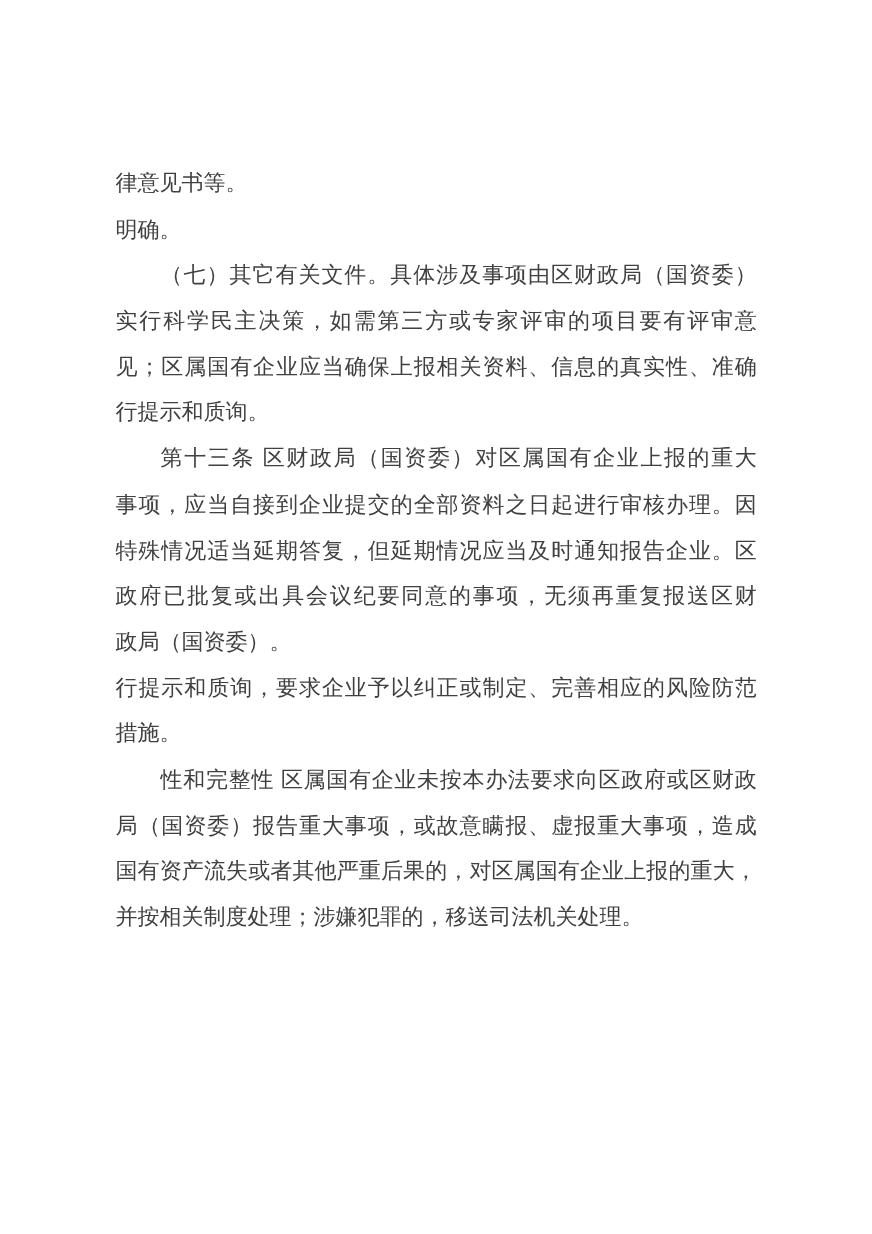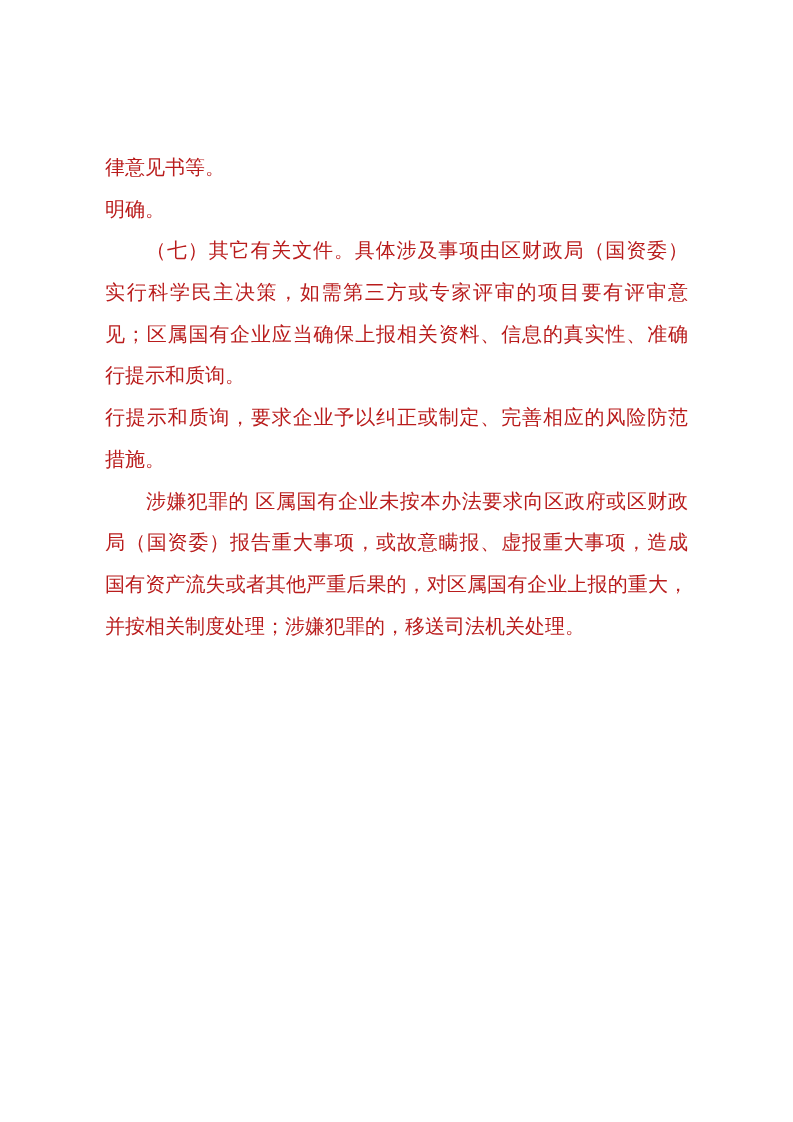--- a/index.html
+++ b/index.html
@@ -19,21 +19,21 @@
     background: #ffffff;
     overflow: hidden;
   }
   .text-block {
     position: absolute;
     left: 105px;
     top: 147px;
     width: 583px;
     font-family: "Liberation Sans", sans-serif;
     font-size: 20px;
-    color: #b91c1c;
+    color: #404040;
   }
   .paragraph {
     margin: 0;
     padding: 0;
   }
   .line {
     height: 41.7px;
     line-height: 41.7px;
     text-align: justify;
     text-align-last: justify;
@@ -58,23 +58,30 @@
       <div class="paragraph">
         <div class="line para-last">明确。</div>
         <div class="line indent">（七）其它有关文件。具体涉及事项由区财政局（国资委）</div>
       </div>
       <div class="paragraph">
         <div class="line">实行科学民主决策，如需第三方或专家评审的项目要有评审意</div>
         <div class="line">见；区属国有企业应当确保上报相关资料、信息的真实性、准确</div>
         <div class="line para-last">行提示和质询。</div>
       </div>
       <div class="paragraph">
+        <div class="line indent">第十三条 区财政局（国资委）对区属国有企业上报的重大</div>
+        <div class="line">事项，应当自接到企业提交的全部资料之日起进行审核办理。因</div>
+        <div class="line">特殊情况适当延期答复，但延期情况应当及时通知报告企业。区</div>
+        <div class="line">政府已批复或出具会议纪要同意的事项，无须再重复报送区财</div>
+        <div class="line para-last">政局（国资委）。</div>
+      </div>
+      <div class="paragraph">
         <div class="line">行提示和质询，要求企业予以纠正或制定、完善相应的风险防范</div>
         <div class="line para-last">措施。</div>
       </div>
       <div class="paragraph">
-        <div class="line indent">涉嫌犯罪的 区属国有企业未按本办法要求向区政府或区财政</div>
+        <div class="line indent">性和完整性 区属国有企业未按本办法要求向区政府或区财政</div>
         <div class="line">局（国资委）报告重大事项，或故意瞒报、虚报重大事项，造成</div>
         <div class="line">国有资产流失或者其他严重后果的，对区属国有企业上报的重大，</div>
         <div class="line para-last">并按相关制度处理；涉嫌犯罪的，移送司法机关处理。</div>
       </div>
     </div>
 </div>
 
 </body></html>

